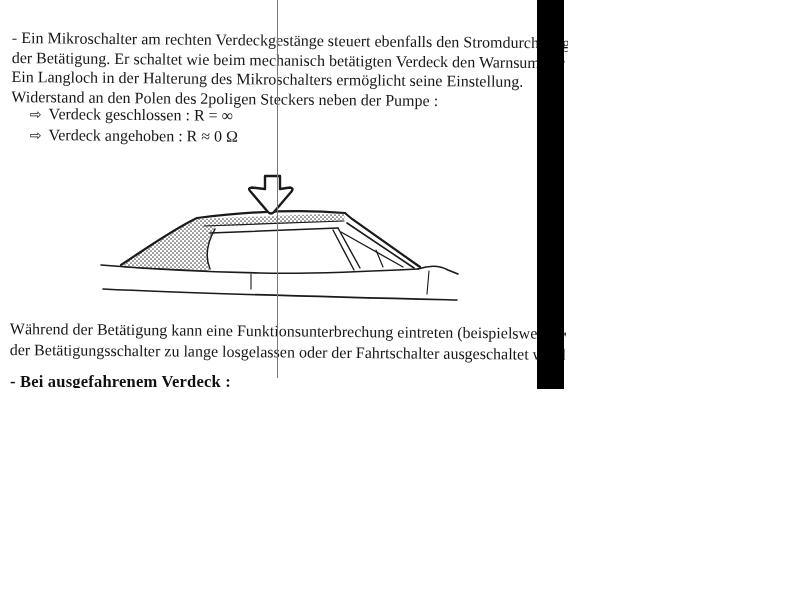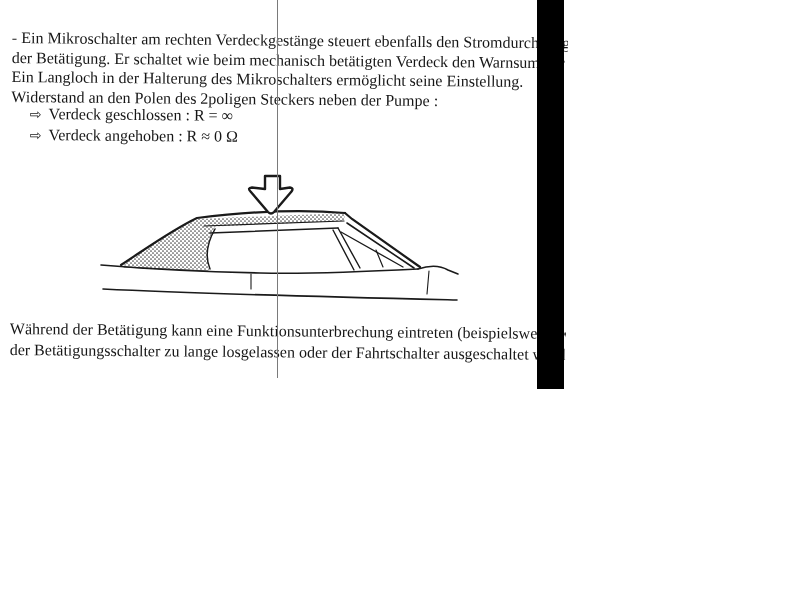--- a/index.html
+++ b/index.html
@@ -89,17 +89,20 @@
         <path d="M265,176 L280,176 L280,189 L290,187.5 Q294,188 291.5,191.5 L274,212 Q271,215 268,212 L250.5,191.5 Q247,188 252,187.5 L265,189 Z" fill="#ffffff" stroke-width="2.4" stroke-linejoin="round"></path>
       </g>
     </svg>
   </div>
 
   <div class="para p2">
     <div class="tline">Während der Betätigung kann eine Funktionsunterbrechung eintreten (beispielsweise wenn</div>
     <div class="tline">der Betätigungsschalter zu lange losgelassen oder der Fahrtschalter ausgeschaltet wurde)</div>
   </div>
 
+  <div class="heading-clip">
+    <div class="heading-inner">- Bei ausgefahrenem Verdeck :</div>
+  </div>
 
   <div class="fold-line"></div>
   <div class="black-bar"></div>
 
 </div>
 
 </body></html>

